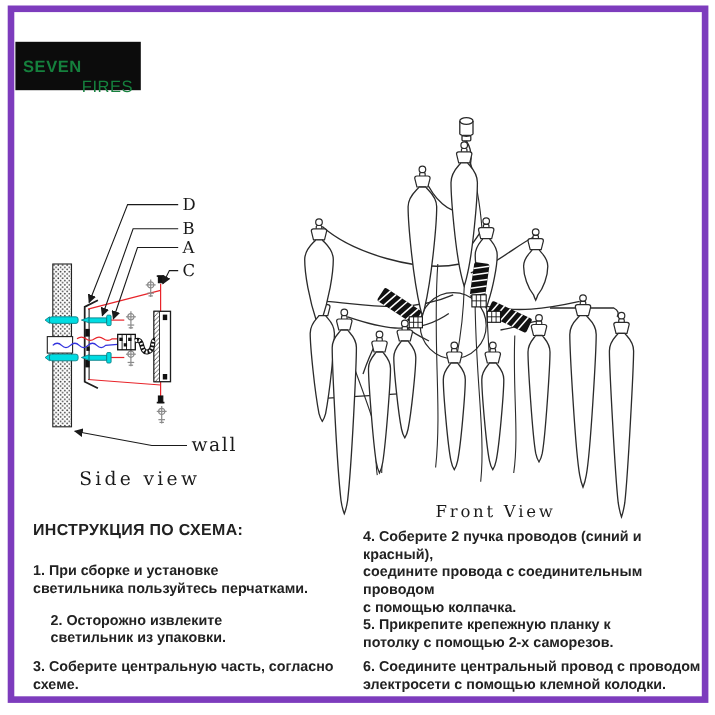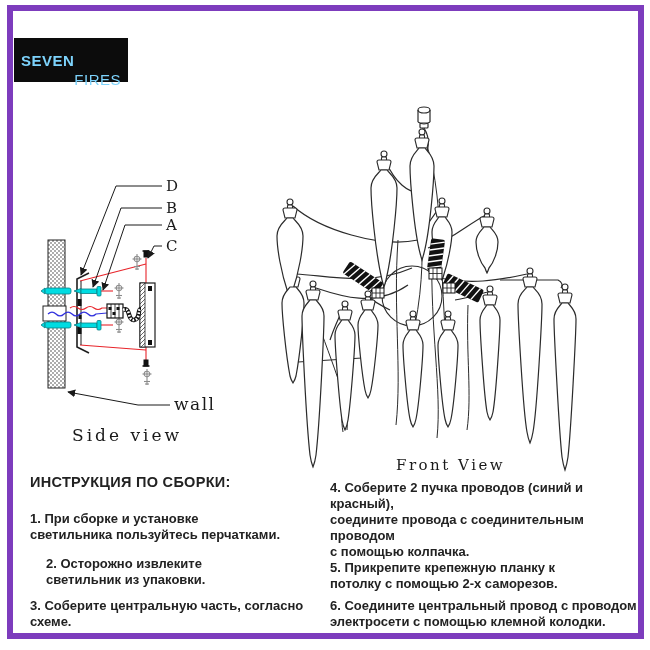--- a/index.html
+++ b/index.html
@@ -7,21 +7,21 @@
     width:650px;height:650px;position:relative;background:#ffffff;
     font-family:"Liberation Sans",sans-serif;overflow:hidden;
     -webkit-font-smoothing:antialiased;
   }
   .frame{
     position:absolute;left:7px;top:5px;right:6px;bottom:11px;
     border:6px solid #7d3cbd;pointer-events:none;
   }
   .logo{
     position:absolute;left:14px;top:38px;width:114px;height:44px;
-    background:#0c0c0c;color:#7dd3fc;display:flex;align-items:center;justify-content:center;
+    background:#0c0c0c;color:#15803d;display:flex;align-items:center;justify-content:center;
     font-size:15px;letter-spacing:.5px;
   }
   .logo .b{font-weight:800;}
   .logo .r{font-weight:400;margin-top:38px;}
   .title{
     position:absolute;left:162px;top:33px;color:#1c1c1c;
     font-size:24px;font-weight:700;line-height:29px;letter-spacing:.3px;
   }
   .instr{position:absolute;color:#222;}
   .instr-heading{
@@ -284,21 +284,21 @@
       <rect x="443" y="183" width="12" height="10" fill="#fff" stroke="#111" stroke-width="1"></rect>
       <line x1="447" y1="183" x2="447" y2="193" stroke="#111" stroke-width="0.8"></line>
       <line x1="451" y1="183" x2="451" y2="193" stroke="#111" stroke-width="0.8"></line>
       <line x1="443" y1="188" x2="455" y2="188" stroke="#111" stroke-width="0.8"></line>
     </g>
 
     <text x="396" y="370" class="cadtext cap" style="font-size:15px;letter-spacing:2.5px" stroke="none">Front View</text>
   </g>
 </svg>
 
-<div class="instr instr-heading">ИНСТРУКЦИЯ ПО СБОРКИ:</div>
+<div class="instr instr-heading">ИНСТРУКЦИЯ ПО СХЕМА:</div>
 <div class="instr instr-item i1">1. При сборке и установке
 светильника пользуйтесь перчатками.</div>
 <div class="instr instr-item i2">2. Осторожно извлеките
 светильник из упаковки.</div>
 <div class="instr instr-item i3">3. Соберите центральную часть, согласно схеме.</div>
 <div class="instr instr-item i4">4. Соберите 2 пучка проводов (синий и красный),
 соедините провода с соединительным проводом
 с помощью колпачка.</div>
 <div class="instr instr-item i5">5. Прикрепите крепежную планку к
 потолку с помощью 2-х саморезов.</div>

